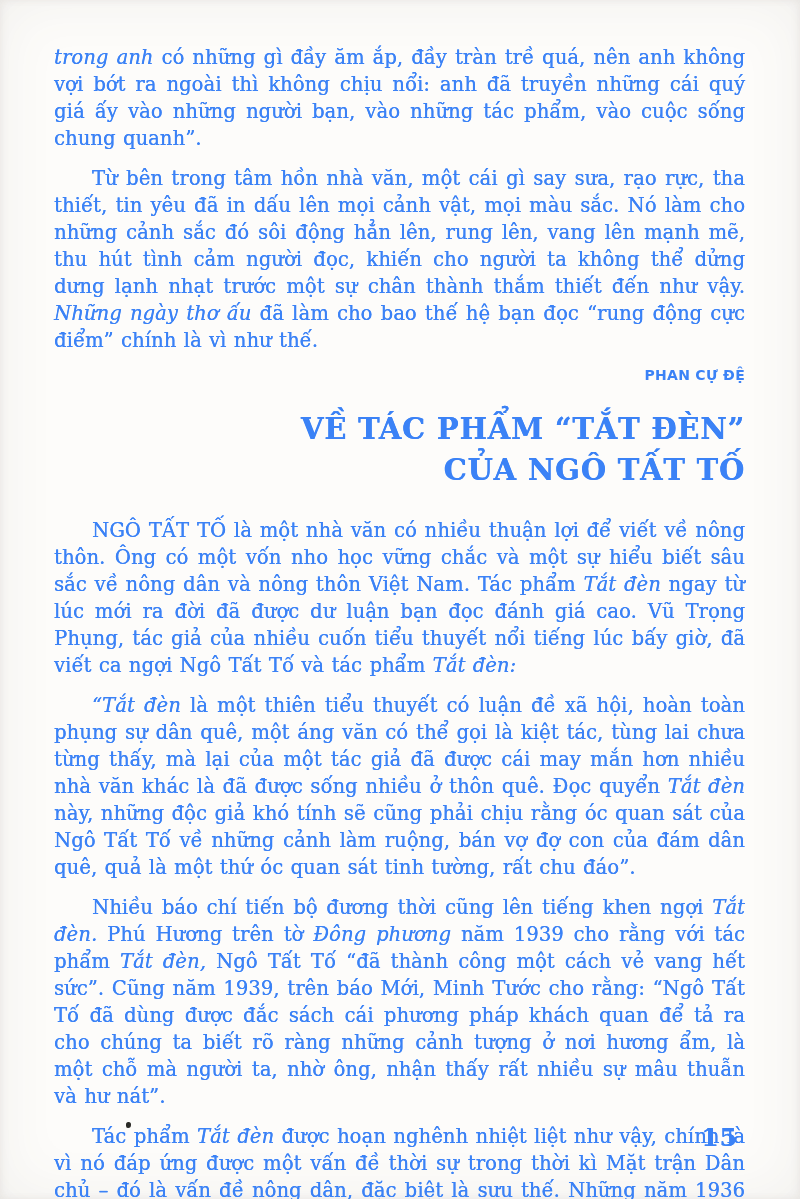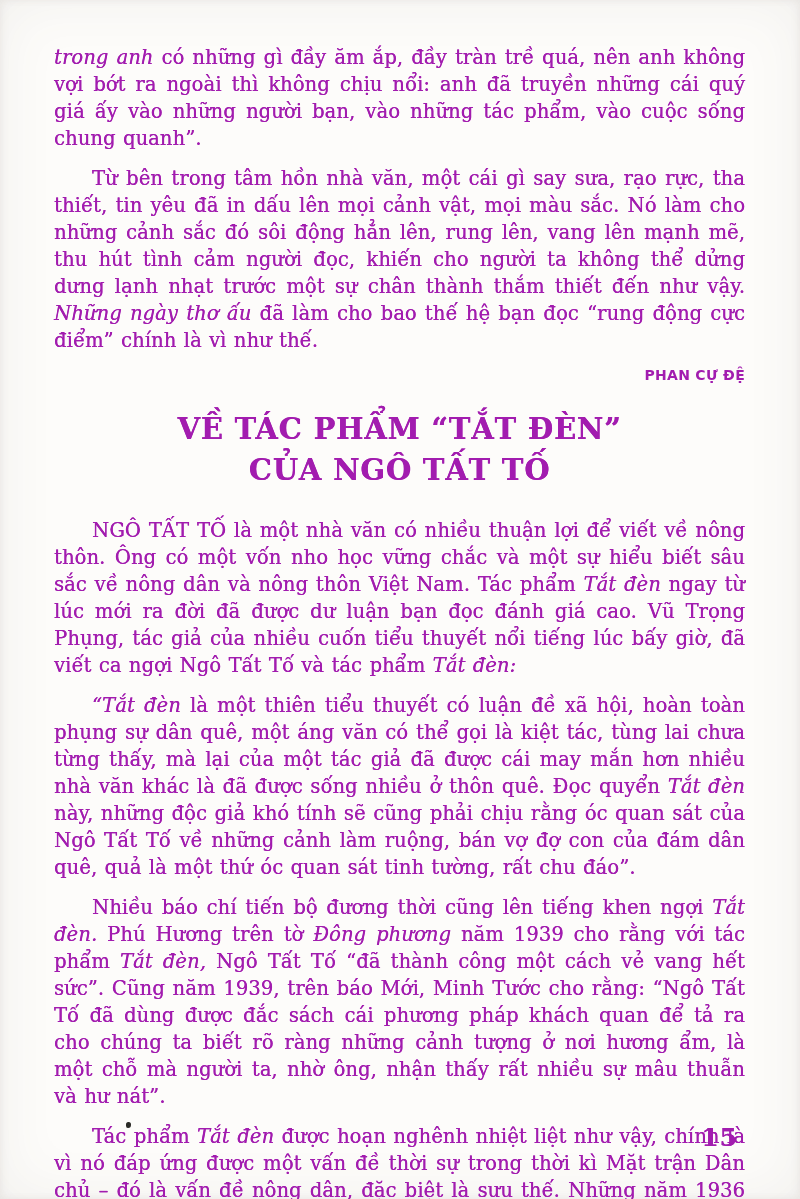--- a/index.html
+++ b/index.html
@@ -11,21 +11,21 @@
     position: relative;
     width: 800px;
     height: 1199px;
     margin: 0 auto;
     background: #fdfcfa;
     overflow: hidden;
     box-shadow: inset 0 0 60px rgba(90,85,75,0.07),
                 inset -3px 0 8px rgba(90,85,75,0.05),
                 inset 3px 0 8px rgba(90,85,75,0.05);
     font-family: "DejaVu Serif", "Liberation Serif", serif;
-    color: #a21caf;
+    color: #3b82f6;
   }
   .text-block {
     position: absolute;
     left: 54px;
     right: 55px;
     top: 44px;
   }
   p.para {
     margin: 0 0 13px 0;
     font-size: 19.5px;
@@ -41,21 +41,21 @@
   .author-line {
     margin: 4px 0 26px 0;
     text-align: right;
     font-family: "DejaVu Sans", "Liberation Sans", sans-serif;
     font-weight: bold;
     font-size: 14px;
     letter-spacing: 0.3px;
   }
   h1.essay-title {
     margin: 18px 0 26px 0;
-    text-align: center;
+    text-align: right;
     font-size: 29px;
     line-height: 41px;
     font-weight: bold;
     letter-spacing: 0.8px;
     text-shadow: 0.3px 0 0 currentColor;
   }
   .page-number {
     position: absolute;
     right: 62px;
     bottom: 47px;

